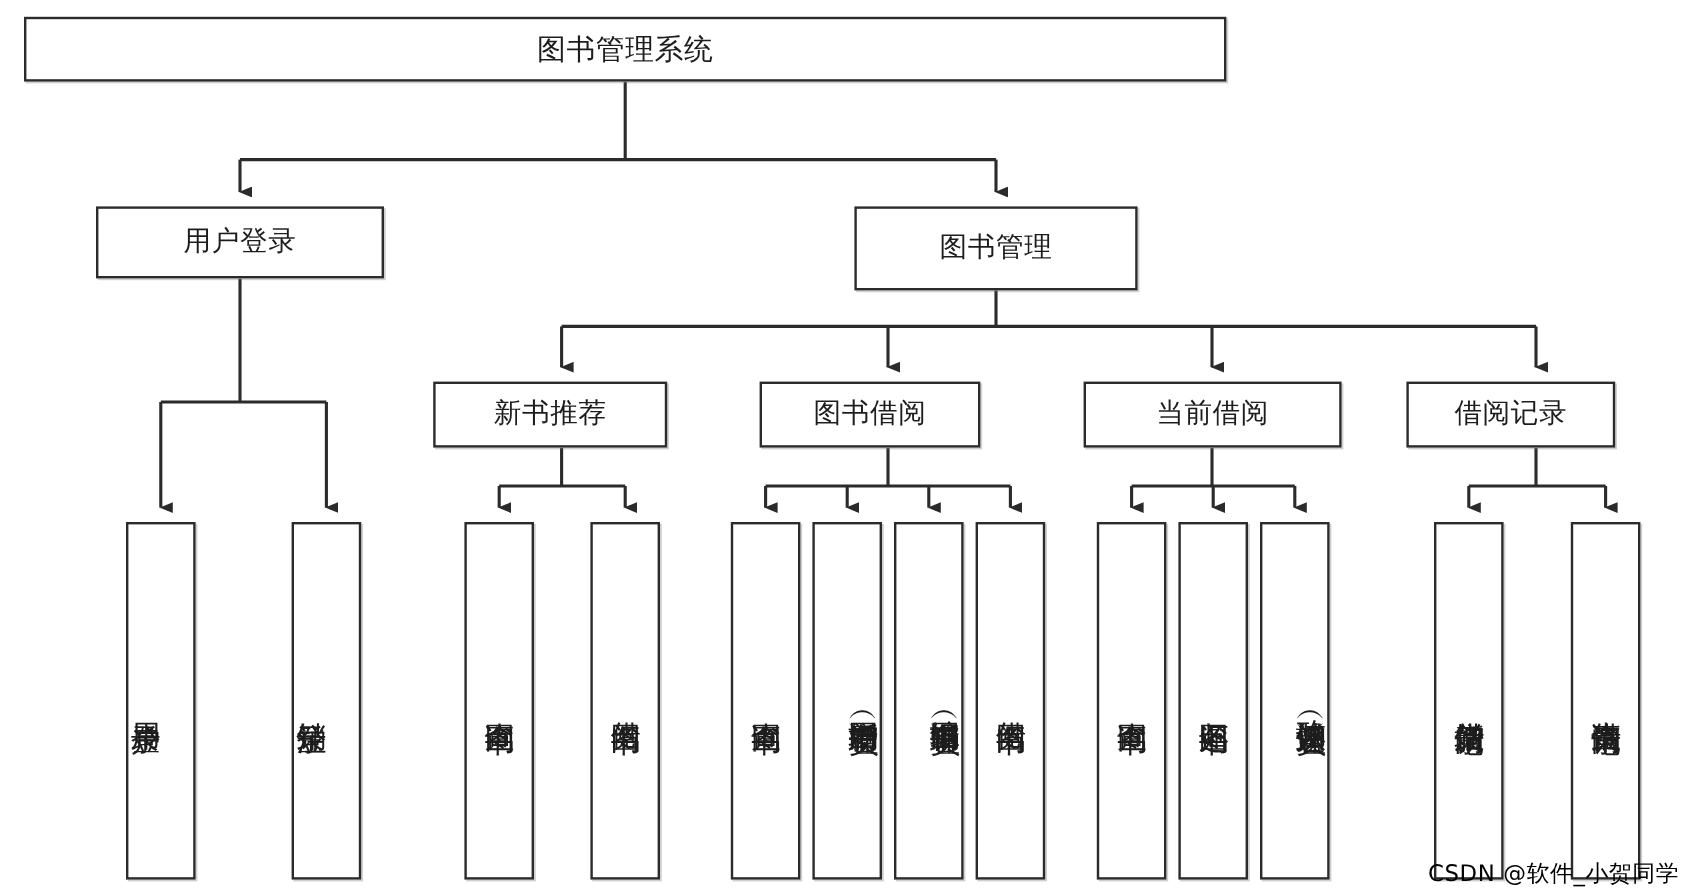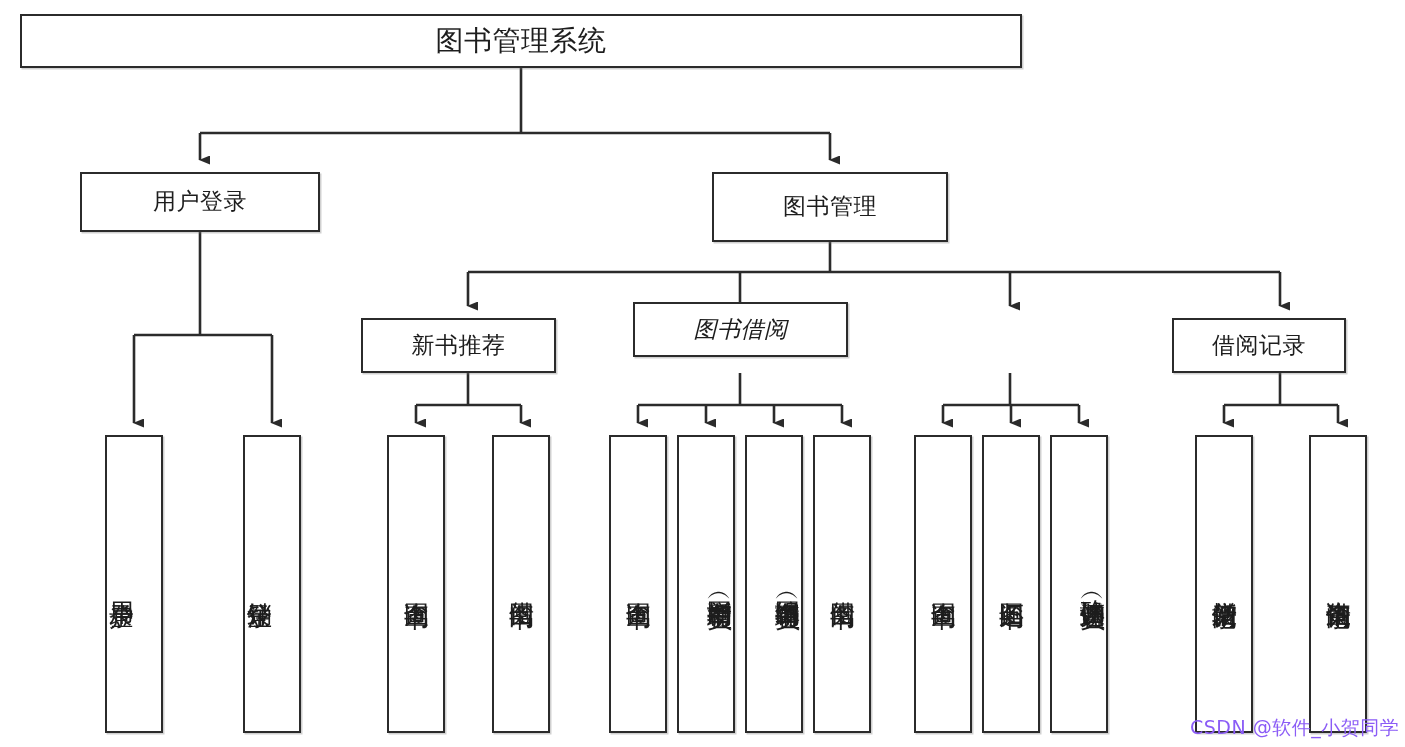--- a/index.html
+++ b/index.html
@@ -36,21 +36,21 @@
     color: #1d1d1d;
     box-shadow: 1.5px 1.5px 0 rgba(120,120,120,0.35);
   }
   .node-h {
     font-size: 23px;
     line-height: 1.1;
     letter-spacing: 0.5px;
     white-space: nowrap;
   }
   .node-root {
-    font-size: 28px;
+    font-size: 24px;
   }
   
   .node-v {
     writing-mode: vertical-rl;
     text-orientation: upright;
     font-size: 25px;
     line-height: 1.12;
     letter-spacing: 1px;
     padding: 4px 0;
   }
@@ -62,21 +62,21 @@
   }
   .node-v.align-end {
     align-items: flex-end;
   }
   .vtext {
     display: block;
   }
   .watermark {
     position: absolute;
     font-size: 19px;
-    color: #8b5cf6;
+    color: #000000;
     white-space: nowrap;
     letter-spacing: 0.5px;
     font-family: "DejaVu Sans", "Liberation Sans", sans-serif;
   }
 </style>
 </head>
 <body>
 
 <div id="canvas">
 
@@ -131,22 +131,23 @@
   </svg>
 
   <div class="node node-h node-root" style="left:20px; top:14px; width:1002px; height:54px;">图书管理系统</div>
 
   <div class="node node-h" style="left:80px; top:172px; width:240px; height:60px;">用户登录</div>
 
   <div class="node node-h" style="left:712px; top:172px; width:236px; height:70px;">图书管理</div>
 
   <div class="node node-h" style="left:361px; top:318px; width:195px; height:55px;">新书推荐</div>
 
-  <div class="node node-h" style="left:633px; top:302px; width:215px; height:55px;font-style:italic;">图书借阅</div>
-
+  <div class="node node-h" style="left:633px; top:318px; width:184px; height:55px;">图书借阅</div>
+
+  <div class="node node-h" style="left:903px; top:318px; width:215px; height:55px;">当前借阅</div>
 
   <div class="node node-h" style="left:1172px; top:318px; width:174px; height:55px;">借阅记录</div>
 
   <div class="node node-v align-end" style="left:105px; top:435px; width:58px; height:298px;">
     <span class="vtext">用户登录</span>
   </div>
 
   <div class="node node-v align-end" style="left:243px; top:435px; width:58px; height:298px;">
     <span class="vtext">注销登录</span>
   </div>

